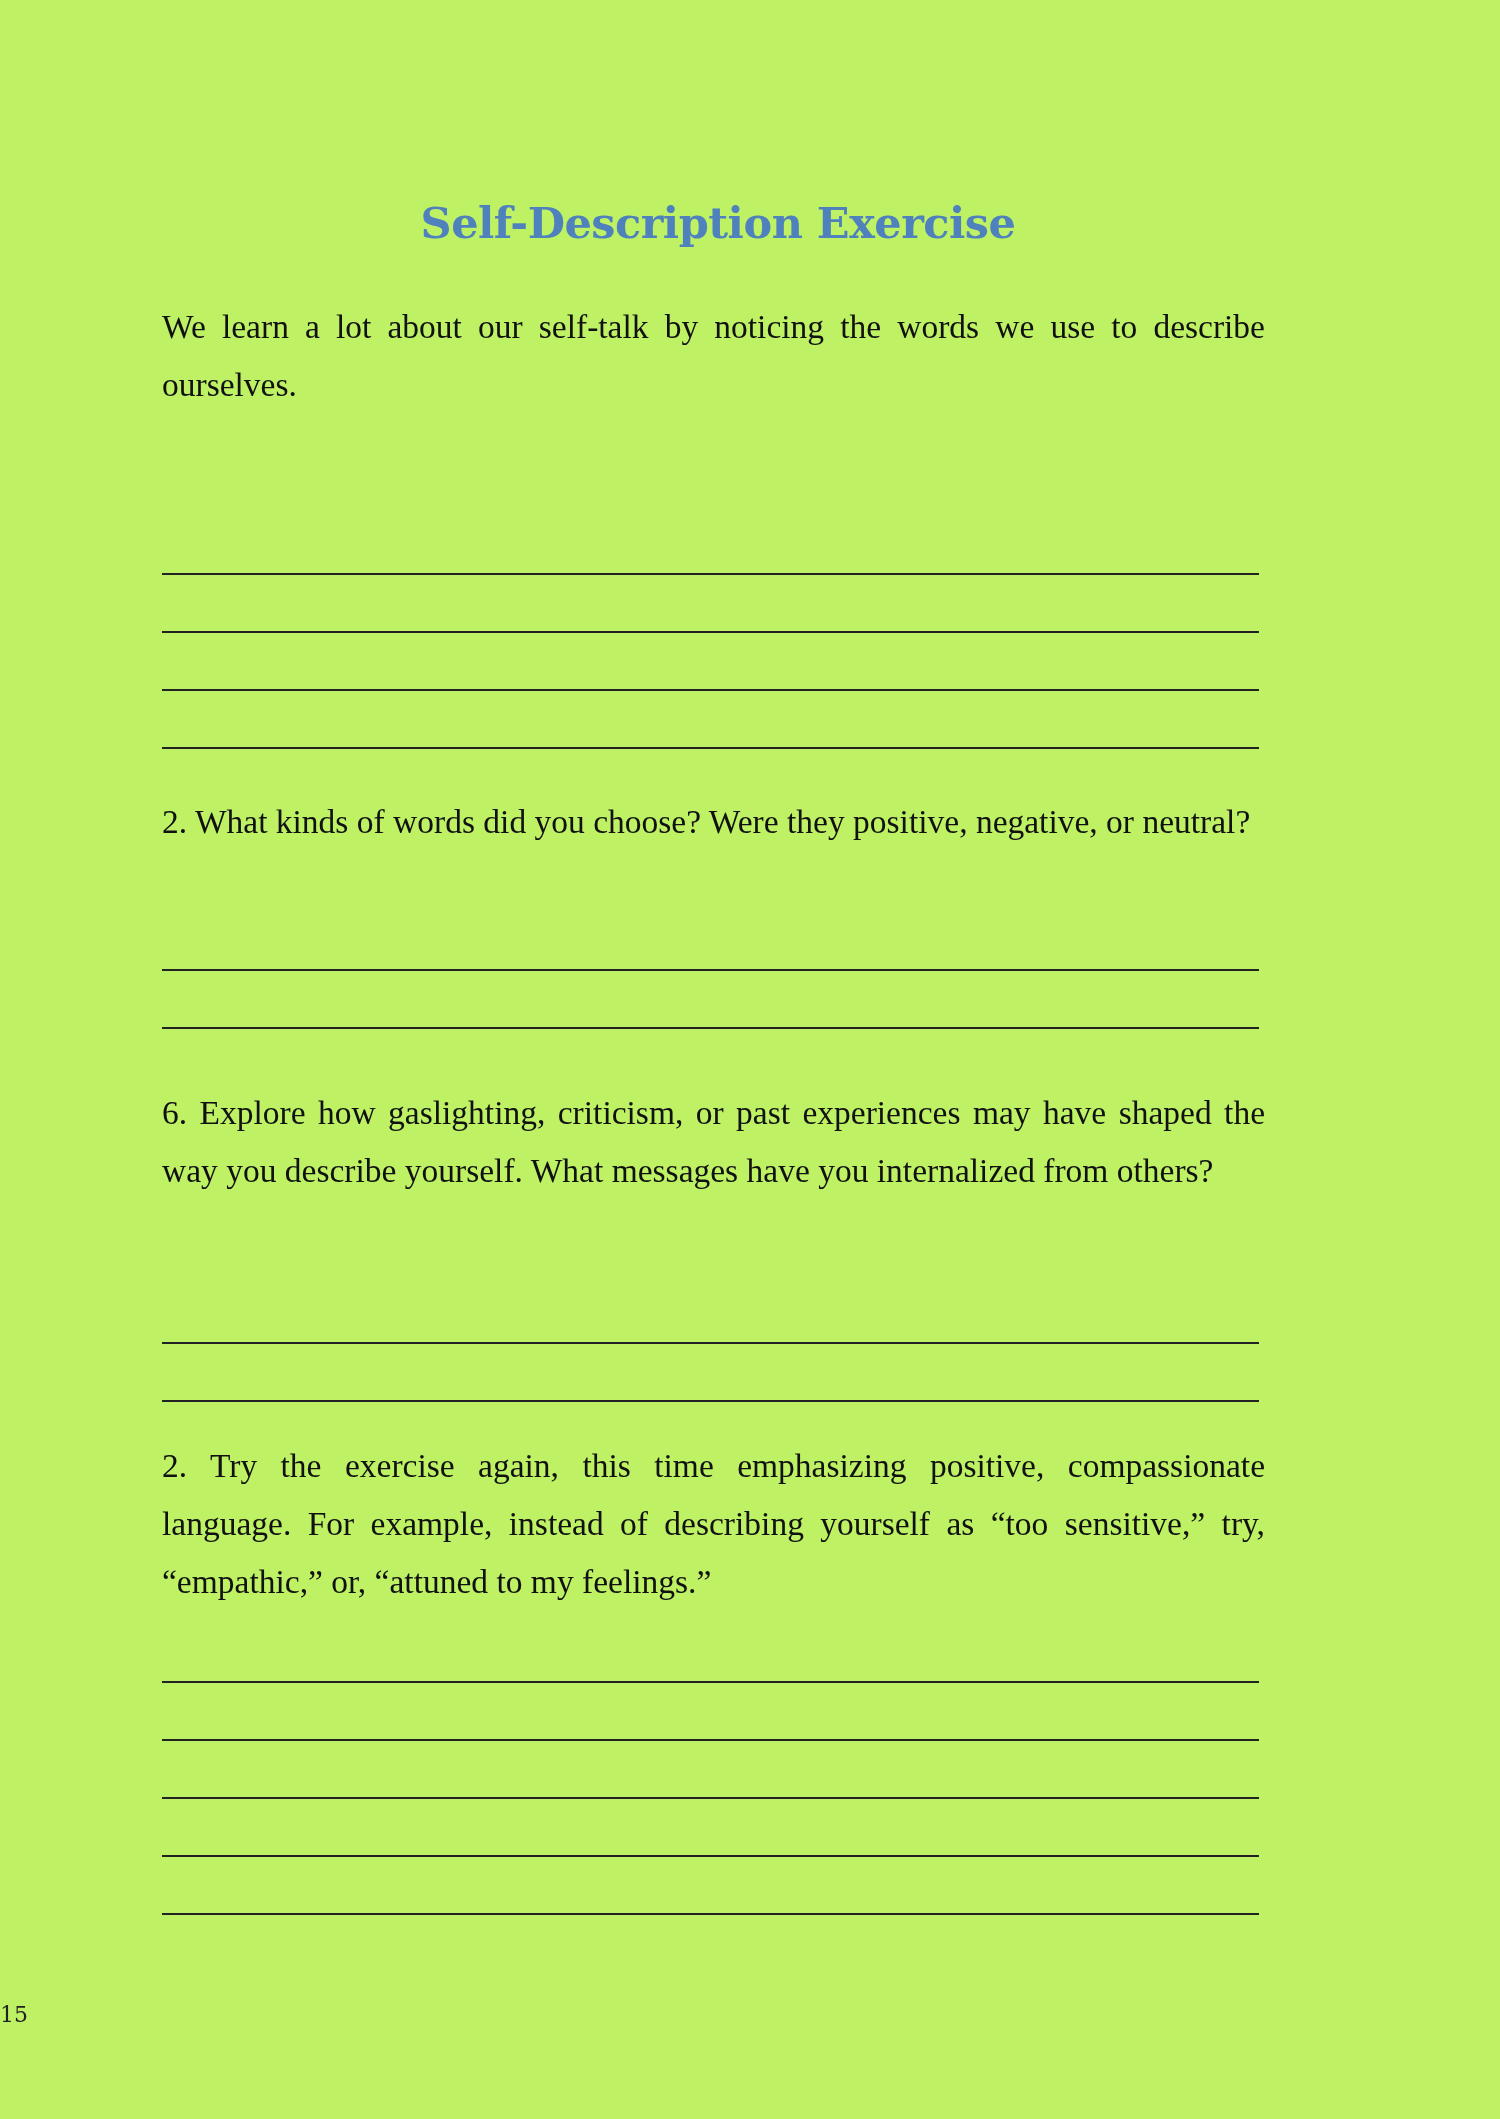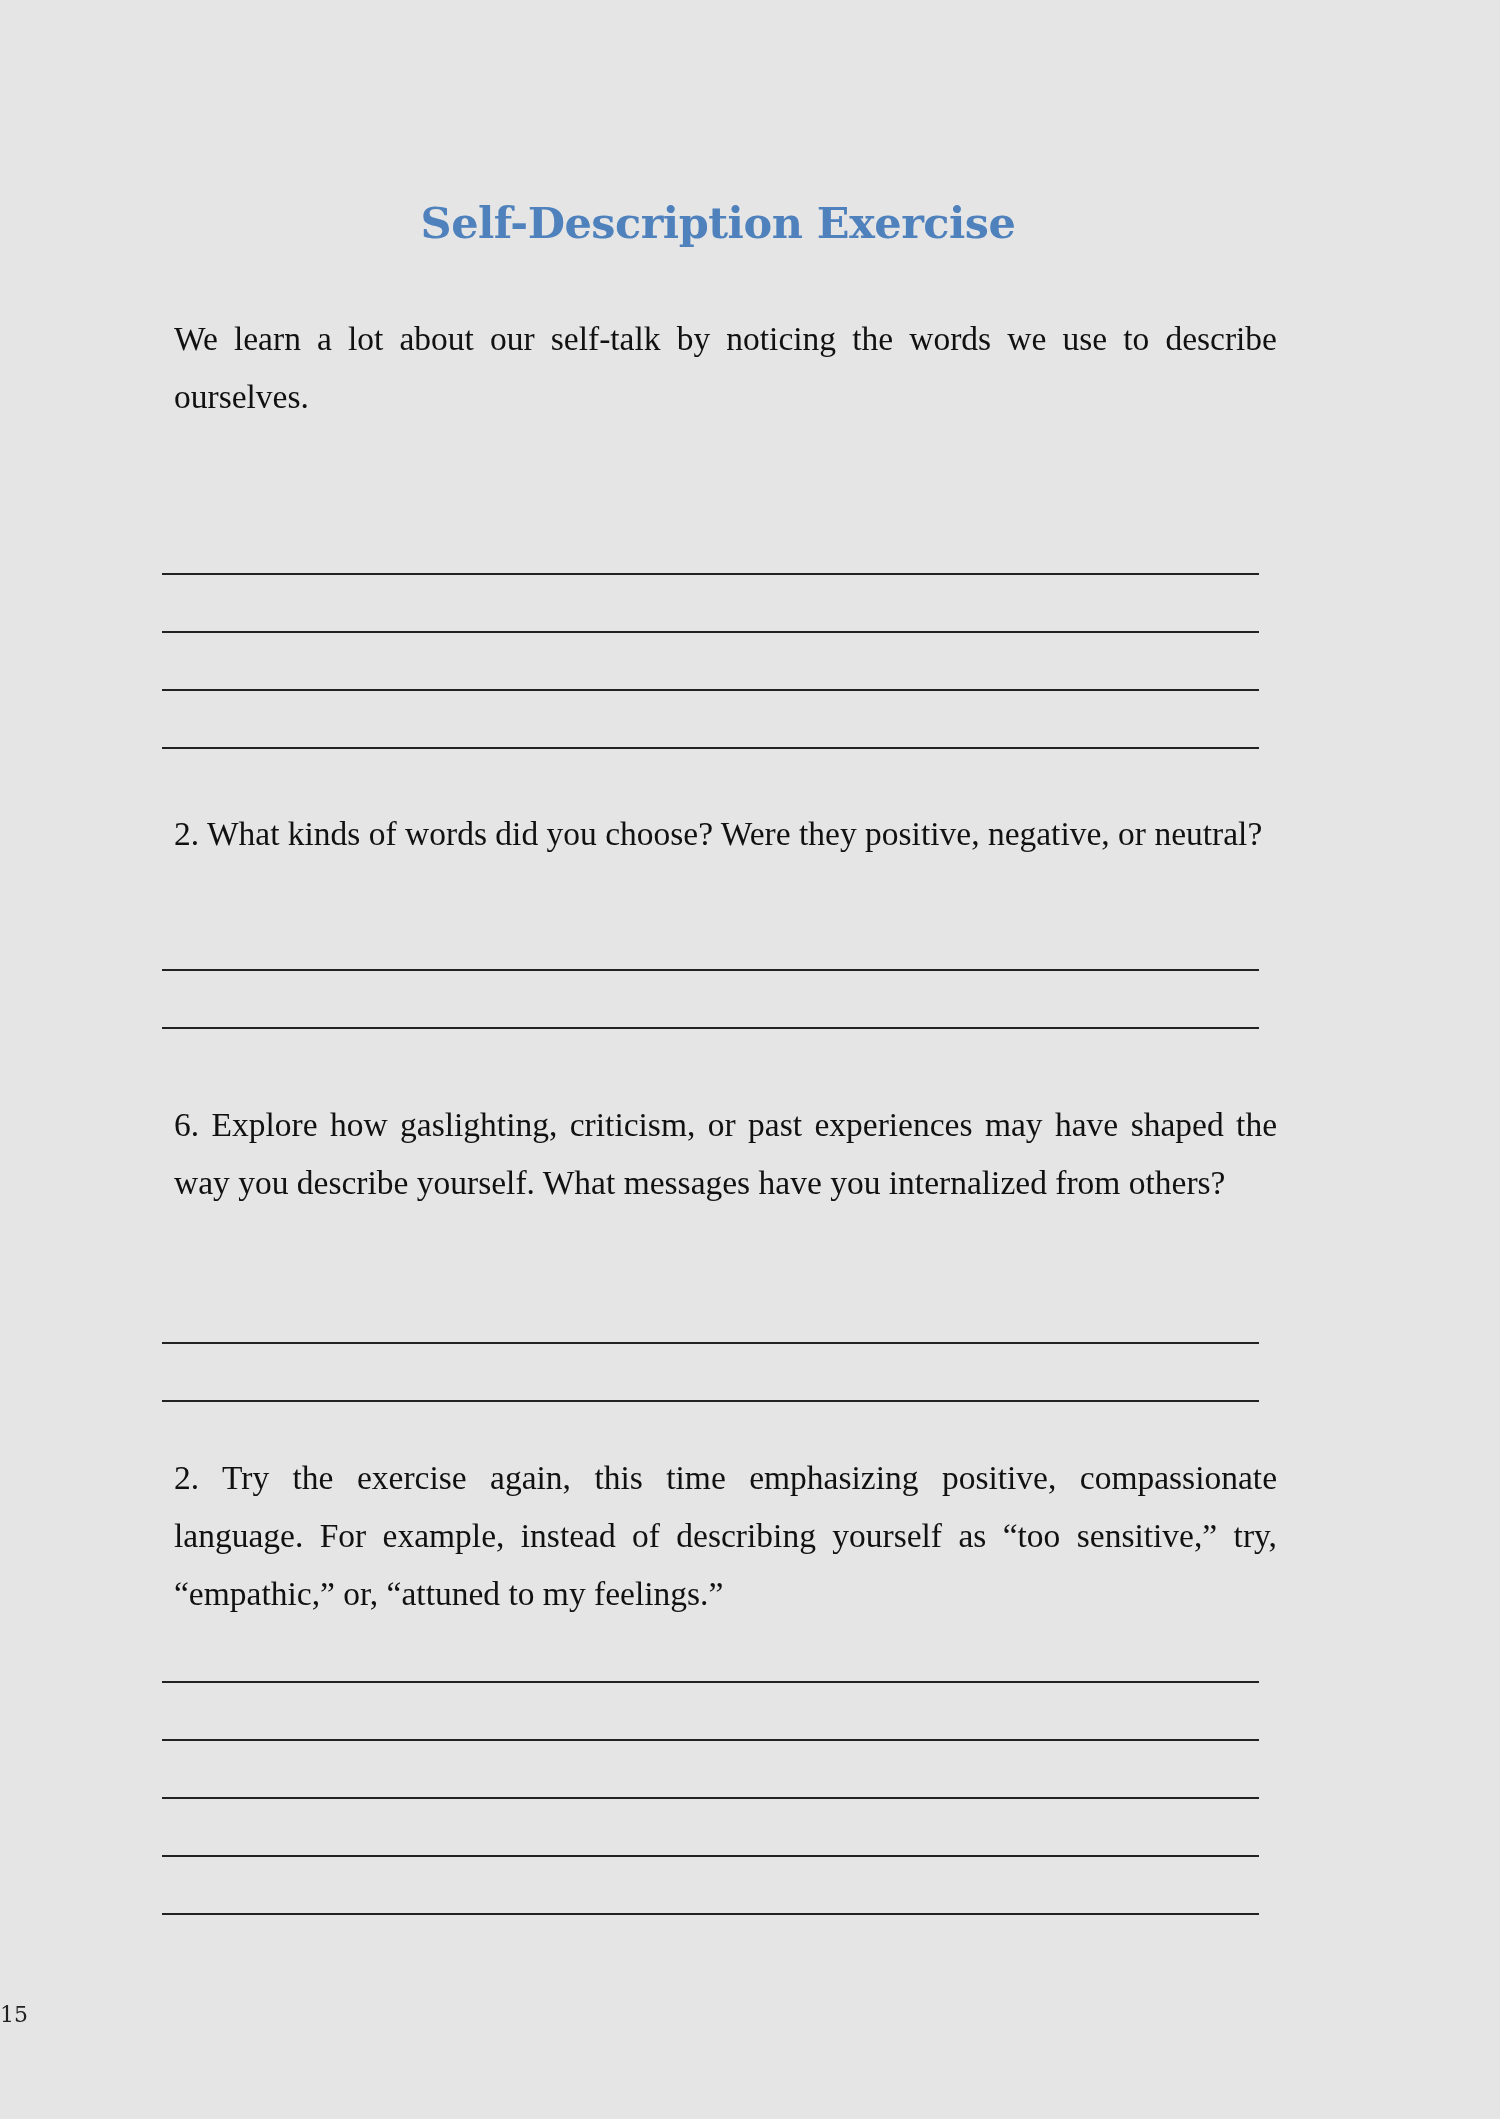--- a/index.html
+++ b/index.html
@@ -1,29 +1,29 @@
 <!DOCTYPE html>
 <html><head>
 <meta charset="utf-8">
 <style>
   html, body { margin: 0; padding: 0; background: #ffffff; }
   body { width: 1500px; height: 2119px; position: relative; overflow: hidden; }
-  .page { position: absolute; left: 0; top: 0; width: 1500px; height: 2119px; background: #e5e5e5; }
+  .page { position: absolute; left: 0; top: 0; width: 1500px; height: 2119px; background: #bef264; }
   .title {
     position: absolute; left: 0; width: 1436px; top: 195px;
     text-align: center;
     font-family: "DejaVu Serif", "Liberation Serif", serif;
     font-weight: bold; font-size: 43px; line-height: 56px;
     color: #4f81bd; margin: 0; letter-spacing: -0.5px;
   }
   .para {
     position: absolute; left: 162px; width: 1103px;
     font-family: "Liberation Serif", "DejaVu Serif", serif;
     font-size: 33.5px; line-height: 58px; color: #111;
-    margin: 12px; text-align: justify;
+    margin: 0; text-align: justify;
   }
   .rule {
     position: absolute; left: 162px; width: 1097px; height: 0;
     border-top: 2.5px solid #222;
   }
   .page-num {
     position: absolute; left: 0; width: 1449px; top: 2002px;
     text-align: left;
     font-family: "DejaVu Serif", "Liberation Serif", serif;
     font-size: 22px; color: #222;

